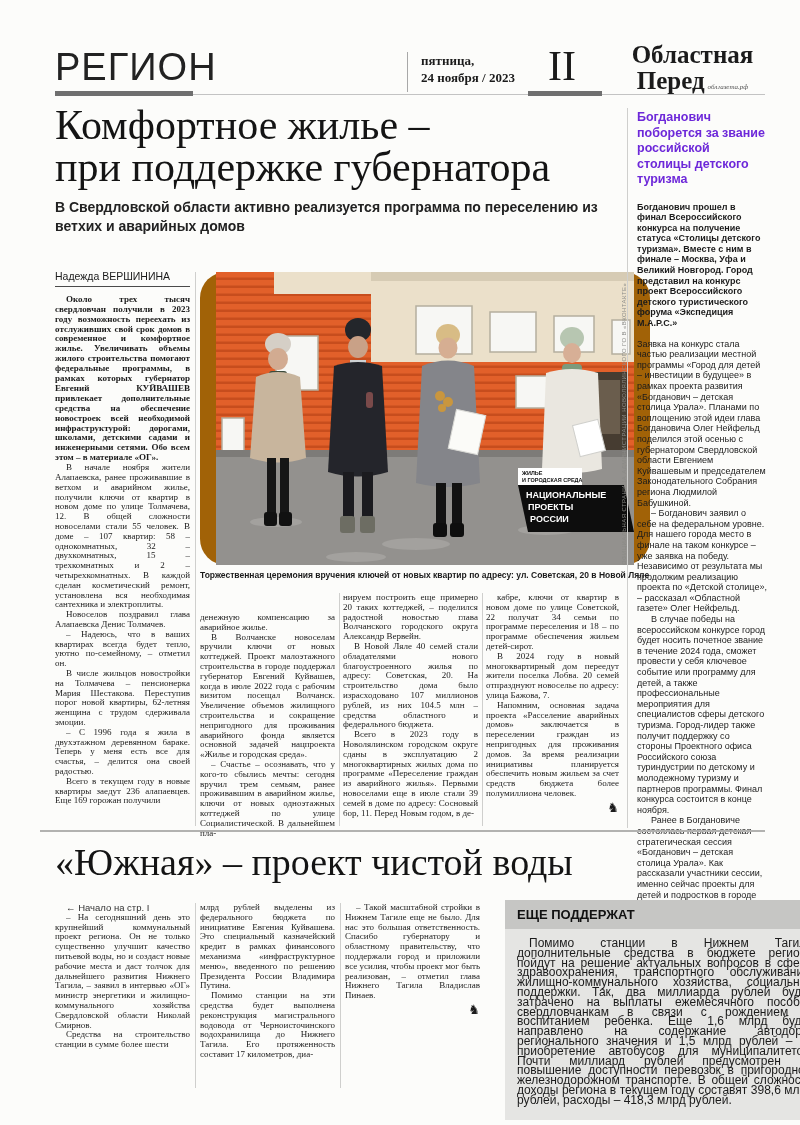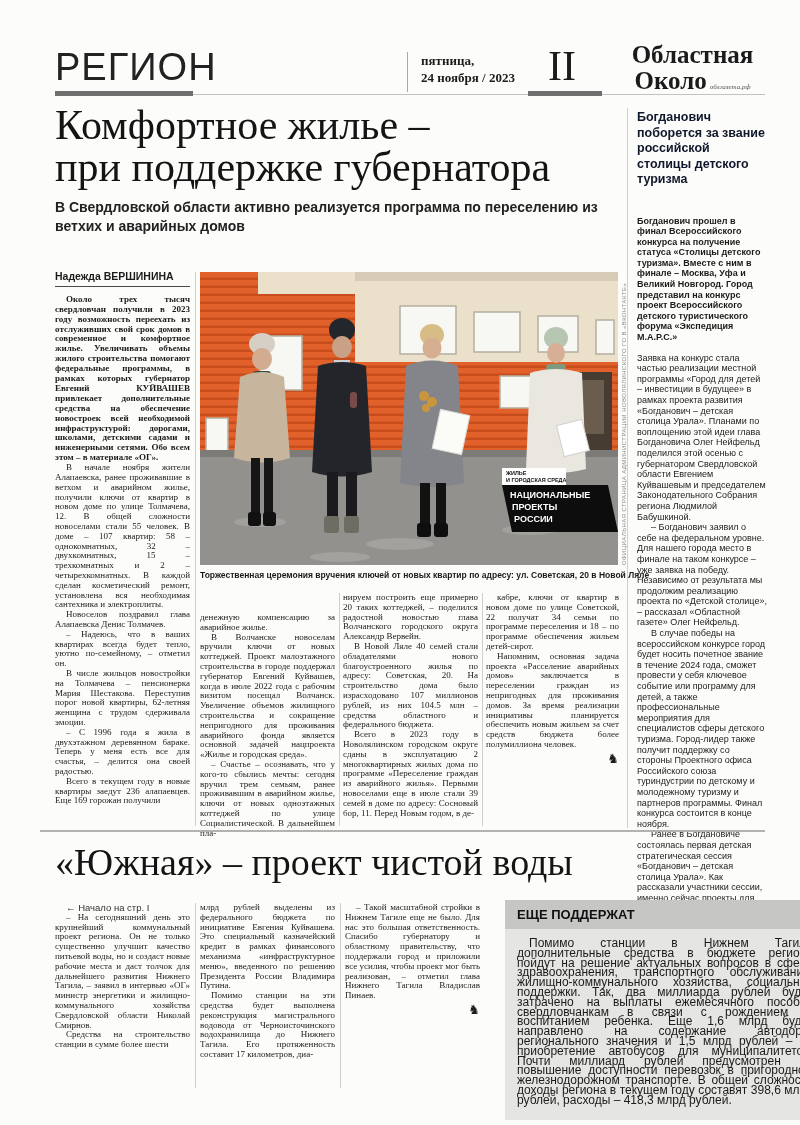--- a/index.html
+++ b/index.html
@@ -15,44 +15,44 @@
   .date-block{left:421px;top:52px;width:130px;font-weight:bold;font-size:13px;line-height:17px;}
   .page-number{left:548px;top:42px;font-size:42px;}
   .page-number-bar{left:528px;top:91px;width:74px;height:5px;background:#6f6f6f;}
   .masthead{left:620px;top:42px;width:145px;text-align:center;font-weight:bold;
         font-size:25px;line-height:26px;}
   .masthead-site{font-weight:normal;font-style:italic;font-size:7px;color:#555;margin-left:3px;}
   
   .headline{left:55px;top:104px;width:570px;font-size:42px;line-height:42px;letter-spacing:0px;color:#141414;}
   .subtitle{left:55px;top:198px;width:560px;font-family:"Liberation Sans",sans-serif;
         font-weight:bold;font-size:14px;line-height:19px;color:#222;}
-  .byline{font-family:"Liberation Sans",sans-serif;font-weight:bold;font-size:10.5px;
+  .byline{font-family:"Liberation Sans",sans-serif;font-weight:normal;font-size:10.5px;
         border-bottom:1.5px solid #4a4a4a;padding-bottom:4px;margin-bottom:8px;}
   .col{width:135px;font-size:9px;line-height:9.8px;}
   .col p{margin:0;text-align:justify;text-indent:11px;}
   .cont > p:first-child{text-indent:0;}
   .lead{font-weight:bold;font-size:9px;line-height:9.9px;margin:0 0 18px 0;text-align:left;}
   .col1{left:55px;top:272px;}
   .col2{left:200px;top:613px;}
   .col3{left:343px;top:593px;}
   .col4{left:486px;top:593px;width:133px;}
   .vrule{width:1px;background:#cfcfcd;}
   .end-sign{text-align:right;font-size:13px;margin-top:4px;}
   
-  .photo{left:200px;top:272px;width:418px;height:293px;background:#0ea5e9;}
+  .photo{left:200px;top:272px;width:450px;height:293px;background:#a16207;border-radius:26px;}
   .photo svg{display:block;width:100%;height:100%;}
   .caption{left:200px;top:570px;width:420px;font-family:"Liberation Sans",sans-serif;
         font-weight:bold;font-size:8.5px;white-space:nowrap;}
   .credit{left:619px;top:272px;height:293px;width:9px;display:flex;align-items:center;
         writing-mode:vertical-rl;transform:rotate(180deg);font-family:"Liberation Sans",sans-serif;
         font-size:6px;letter-spacing:.4px;color:#8b8b87;white-space:nowrap;}
   
   .sidebar-vrule{left:627px;top:108px;width:1px;height:720px;background:#cfcfcd;}
   .sidebar{left:637px;top:110px;width:130px;font-family:"Liberation Sans",sans-serif;}
-  .sidebar-title{font-weight:bold;font-size:12.5px;line-height:15.5px;margin:0 0 28px 0;color:#0f172a;}
+  .sidebar-title{font-weight:bold;font-size:12.5px;line-height:15.5px;margin:0 0 14px 0;color:#6d28d9;}
   .sidebar-lead{font-weight:bold;font-size:9px;line-height:10.6px;margin:0 0 10px 0;}
   .sidebar .col{width:130px;font-family:"Liberation Sans",sans-serif;font-size:9px;line-height:10.6px;}
   .sidebar .col p{text-align:left;text-indent:0;}
   .sidebar .col p + p{text-indent:14px;}
   .sidebar-footer{display:flex;align-items:center;gap:6px;margin-top:10px;font-size:9.5px;}
   .sidebar-footer .line{flex:1;height:1px;background:#777;}
   
   .main-sep{left:40px;top:830px;width:725px;height:2px;background:#b2b2b0;}
   
   .b-headline{left:55px;top:842px;width:580px;font-size:38px;line-height:40px;color:#141414;}
@@ -77,21 +77,21 @@
   <div class="abs header-rule"></div>
   <div class="abs header-vrule"></div>
   <div class="abs date-block">
     <div>пятница,</div>
     <div>24 ноября / 2023</div>
   </div>
   <div class="abs page-number">II</div>
   <div class="abs page-number-bar"></div>
   <div class="abs masthead">
     <div>Областная</div>
-    <div><span>Около</span><span class="masthead-site">облгазета.рф</span></div>
+    <div><span>Перед</span><span class="masthead-site">облгазета.рф</span></div>
   </div>
 
   <div class="abs headline">
     <div>Комфортное жилье –</div>
     <div>при поддержке губернатора</div>
   </div>
   <div class="abs subtitle">В Свердловской области активно реализуется программа по переселению из ветхих и аварийных домов</div>
 
   <div class="abs vrule" style="left:195px;top:272px;height:554px;"></div>
   <div class="abs vrule" style="left:339px;top:593px;height:233px;"></div>
@@ -216,20 +216,21 @@
       <p>– Счастье – осознавать, что у кого-то сбылись мечты: сегодня вручил трем семьям, ранее проживавшим в аварийном жилье, ключи от новых одноэтажных коттеджей по улице Социалистической. В дальнейшем пла-</p>
     </div>
   <div class="abs col col3 cont">
       <p>нируем построить еще примерно 20 таких коттеджей, – поделился радостной новостью глава Волчанского городского округа Александр Вервейн.</p>
       <p>В Новой Ляле 40 семей стали обладателями нового благоустроенного жилья по адресу: Советская, 20. На строительство дома было израсходовано 107 миллионов рублей, из них 104.5 млн – средства областного и федерального бюджета.</p>
       <p>Всего в 2023 году в Новолялинском городском округе сданы в эксплуатацию 2 многоквартирных жилых дома по программе «Переселение граждан из аварийного жилья». Первыми новоселами еще в июле стали 39 семей в доме по адресу: Сосновый бор, 11. Перед Новым годом, в де-</p>
     </div>
   <div class="abs col col4 cont">
     <div>
         <p>кабре, ключи от квартир в новом доме по улице Советской, 22 получат 34 семьи по программе переселения и 18 – по программе обеспечения жильем детей-сирот.</p>
+        <p>В 2024 году в новый многоквартирный дом переедут жители поселка Лобва. 20 семей отпразднуют новоселье по адресу: улица Бажова, 7.</p>
         <p>Напомним, основная задача проекта «Расселение аварийных домов» заключается в переселении граждан из непригодных для проживания домов. За время реализации инициативы планируется обеспечить новым жильем за счет средств бюджета более полумиллиона человек.</p>
       </div>
     <div class="end-sign">♞</div>
   </div>
 
   <div class="abs sidebar-vrule"></div>
   <div class="abs sidebar">
     <p class="sidebar-title">Богданович поборется за звание российской столицы детского туризма</p>
     <p class="sidebar-lead">Богданович прошел в финал Всероссийского конкурса на получение статуса «Столицы детского туризма». Вместе с ним в финале – Москва, Уфа и Великий Новгород. Город представил на конкурс проект Всероссийского детского туристического форума «Экспедиция М.А.Р.С.»</p>
     <div class="col">

